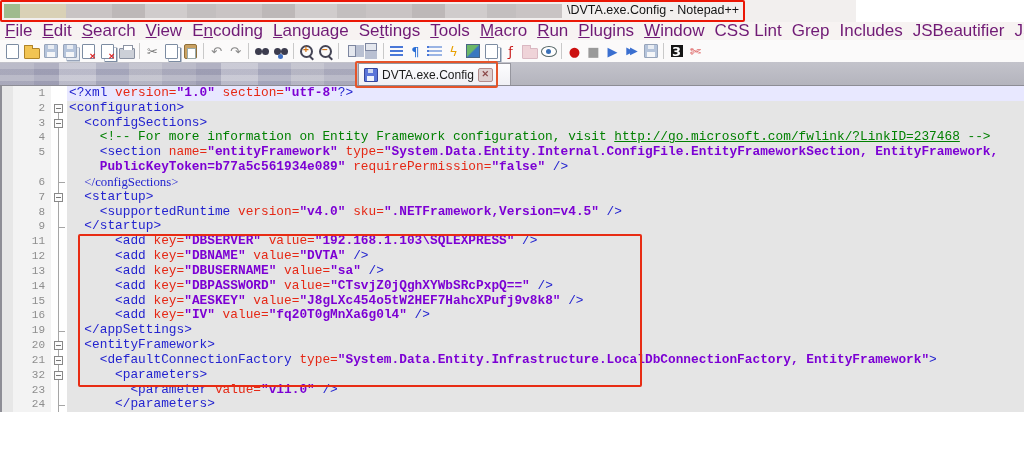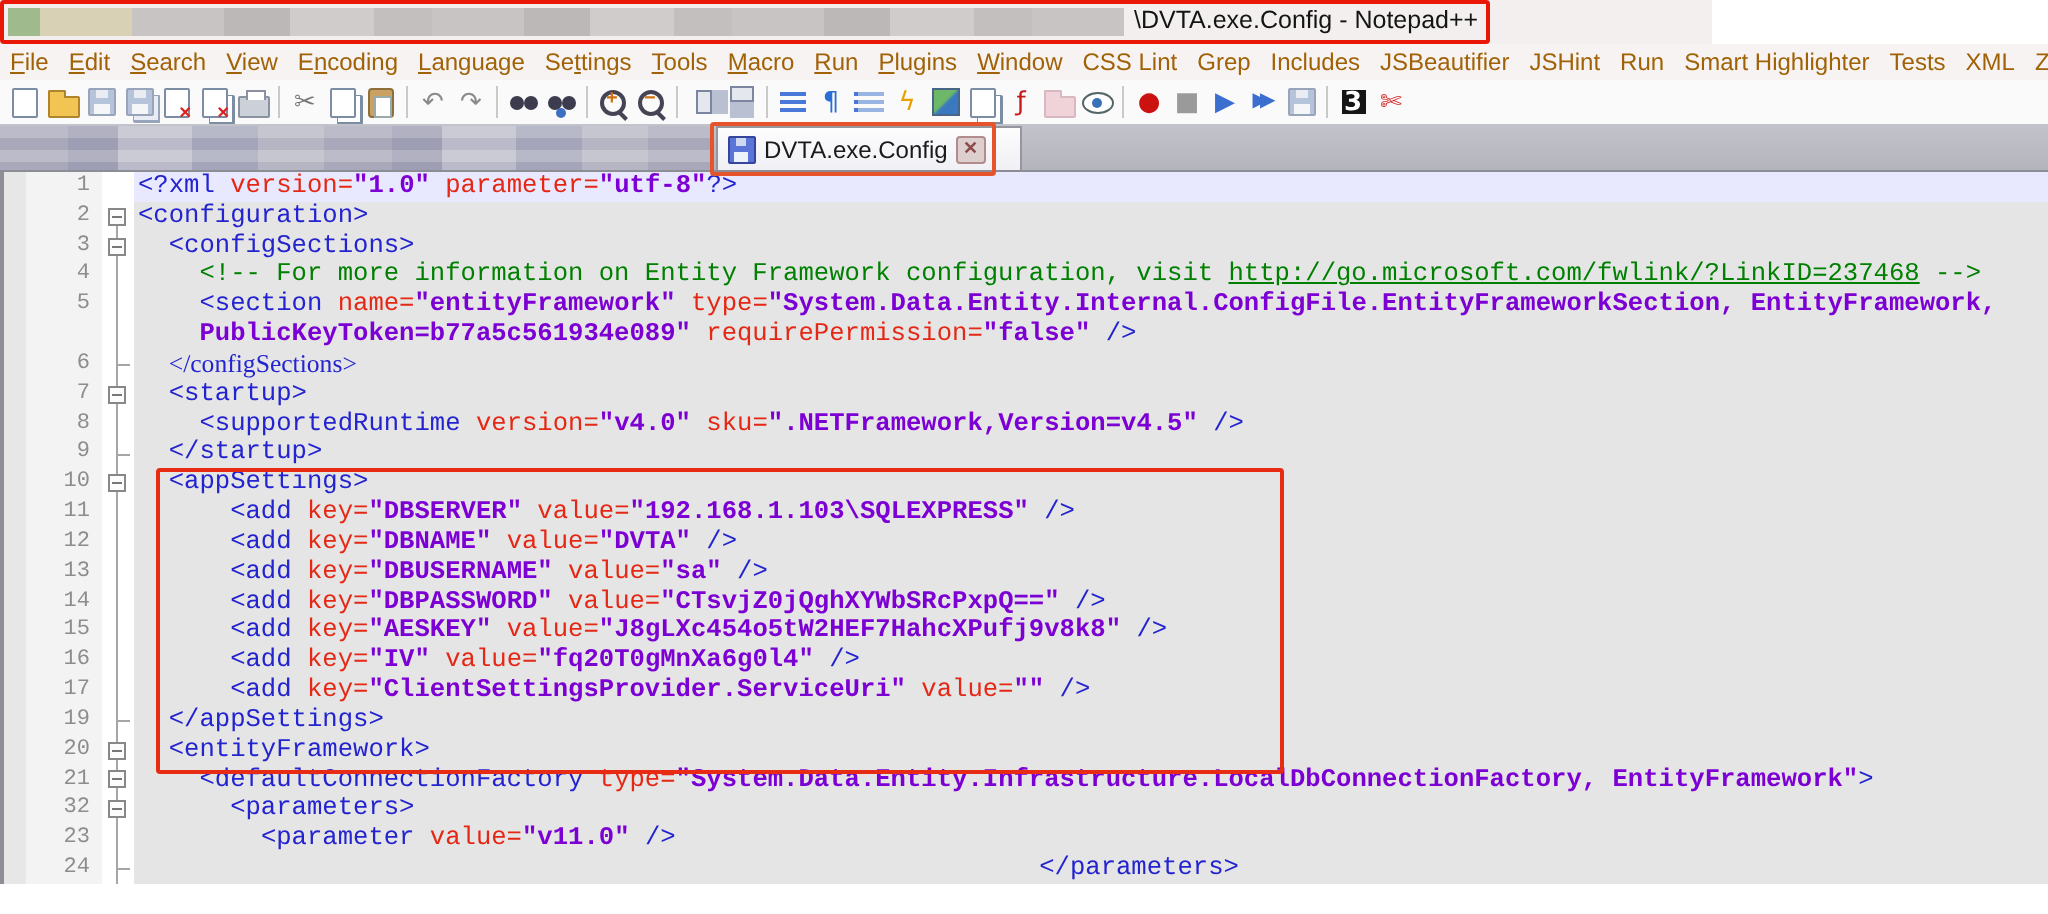--- a/index.html
+++ b/index.html
@@ -10,21 +10,21 @@
   .titlebar{position:absolute;left:0;top:0;width:856px;height:22px;background:#f2efee;}
   .t-mosaic{position:absolute;left:4px;top:4px;width:558px;height:14px;display:flex;}
   .t-mosaic .blk-g{width:16px;background:#9fbb8e;}
   .t-mosaic .blk-t{width:46px;background:#d9d1b6;}
   .t-mosaic .blk-rest{flex:1;background:
       repeating-linear-gradient(90deg,#c9c4c4 0 46px,#bdb8b8 46px 79px,#d0cccc 79px 121px,#c3bfbf 121px 150px);}
   .t-title{position:absolute;left:567px;top:3px;font-size:12.5px;color:#141414;white-space:nowrap;}
 
   
   .menubar{position:absolute;left:0;top:22px;width:1024px;height:18px;background:#f7f3f2;
-           display:flex;align-items:center;white-space:nowrap;font-size:12px;color:#a16207;}
+           display:flex;align-items:center;white-space:nowrap;font-size:17px;color:#701a75;}
   .menubar .mi{padding:0 5px;cursor:default;}
   .menubar .mi u{text-decoration:underline;}
 
   
   .toolbar{position:absolute;left:0;top:40px;width:1024px;height:22px;background:#fbfafa;
            display:flex;align-items:center;padding-left:3px;box-sizing:border-box;}
   .tbi{width:19px;height:18px;display:inline-flex;align-items:center;justify-content:center;position:relative;}
   .tbi .g{font-size:13px;line-height:1;font-family:"DejaVu Sans",sans-serif;}
   .tbi .g.tight{letter-spacing:-4px;font-size:10px;padding-right:3px;}
   .tbsep{width:1px;height:16px;background:#c9c9c9;margin:0 3px;}
@@ -265,43 +265,41 @@
   <div class="tabbar">
     <div class="tab-mosaic"></div>
     <div class="tab-active">
       <span class="ic-tab-floppy"></span>
       <span class="tab-label">DVTA.exe.Config</span>
       <span class="tab-close">✕</span>
     </div>
   </div>
 
   <div class="editor">
-      <div class="crow"><span class="bm"></span><span class="num">1</span><span class="fold f-none"></span><span class="code hl" style="padding-left: 2px;"><span class="sg-t">&lt;?xml</span><span class="sg-a"> version=</span><span class="sg-s">"1.0"</span><span class="sg-a"> parameter=</span><span class="sg-s">"utf-8"</span><span class="sg-t">?&gt;</span></span></div>
+      <div class="crow"><span class="bm"></span><span class="num">1</span><span class="fold f-none"></span><span class="code hl" style="padding-left: 2px;"><span class="sg-t">&lt;?xml</span><span class="sg-a"> version=</span><span class="sg-s">"1.0"</span><span class="sg-a"> section=</span><span class="sg-s">"utf-8"</span><span class="sg-t">?&gt;</span></span></div>
       <div class="crow"><span class="bm"></span><span class="num">2</span><span class="fold f-boxfirst"><span class="fb"></span></span><span class="code" style="padding-left: 2px;"><span class="sg-t">&lt;configuration&gt;</span></span></div>
       <div class="crow"><span class="bm"></span><span class="num">3</span><span class="fold f-box"><span class="fb"></span></span><span class="code" style="padding-left: 17.36px;"><span class="sg-t">&lt;configSections&gt;</span></span></div>
       <div class="crow"><span class="bm"></span><span class="num">4</span><span class="fold f-line"></span><span class="code" style="padding-left: 32.72px;"><span class="sg-c">&lt;!-- For more information on Entity Framework configuration, visit </span><span class="sg-u">http://go.microsoft.com/fwlink/?LinkID=237468</span><span class="sg-c"> --&gt;</span></span></div>
       <div class="crow"><span class="bm"></span><span class="num">5</span><span class="fold f-line"></span><span class="code" style="padding-left: 32.72px;"><span class="sg-t">&lt;section</span><span class="sg-a"> name=</span><span class="sg-s">"entityFramework"</span><span class="sg-a"> type=</span><span class="sg-s">"System.Data.Entity.Internal.ConfigFile.EntityFrameworkSection, EntityFramework,</span></span></div>
       <div class="crow"><span class="bm"></span><span class="num"></span><span class="fold f-line"></span><span class="code" style="padding-left: 32.72px;"><span class="sg-s">PublicKeyToken=b77a5c561934e089"</span><span class="sg-a"> requirePermission=</span><span class="sg-s">"false"</span><span class="sg-t"> /&gt;</span></span></div>
       <div class="crow"><span class="bm"></span><span class="num">6</span><span class="fold f-end"></span><span class="code" style="padding-left: 17.36px; font-family: Liberation Serif, serif;"><span class="sg-t">&lt;/configSections&gt;</span></span></div>
       <div class="crow"><span class="bm"></span><span class="num">7</span><span class="fold f-box"><span class="fb"></span></span><span class="code" style="padding-left: 17.36px;"><span class="sg-t">&lt;startup&gt;</span></span></div>
       <div class="crow"><span class="bm"></span><span class="num">8</span><span class="fold f-line"></span><span class="code" style="padding-left: 32.72px;"><span class="sg-t">&lt;supportedRuntime</span><span class="sg-a"> version=</span><span class="sg-s">"v4.0"</span><span class="sg-a"> sku=</span><span class="sg-s">".NETFramework,Version=v4.5"</span><span class="sg-t"> /&gt;</span></span></div>
       <div class="crow"><span class="bm"></span><span class="num">9</span><span class="fold f-end"></span><span class="code" style="padding-left: 17.36px;"><span class="sg-t">&lt;/startup&gt;</span></span></div>
-      <div class="crow"><span class="bm"></span><span class="num">10</span><span class="fold f-box"><span class="fb"></span></span><span class="code" style="padding-left: 17.36px;"><span class="sg-t">&lt;appSettings&gt;</span></span></div>
       <div class="crow"><span class="bm"></span><span class="num">11</span><span class="fold f-line"></span><span class="code" style="padding-left: 48.08px;"><span class="sg-t">&lt;add</span><span class="sg-a"> key=</span><span class="sg-s">"DBSERVER"</span><span class="sg-a"> value=</span><span class="sg-s">"192.168.1.103\SQLEXPRESS"</span><span class="sg-t"> /&gt;</span></span></div>
       <div class="crow"><span class="bm"></span><span class="num">12</span><span class="fold f-line"></span><span class="code" style="padding-left: 48.08px;"><span class="sg-t">&lt;add</span><span class="sg-a"> key=</span><span class="sg-s">"DBNAME"</span><span class="sg-a"> value=</span><span class="sg-s">"DVTA"</span><span class="sg-t"> /&gt;</span></span></div>
       <div class="crow"><span class="bm"></span><span class="num">13</span><span class="fold f-line"></span><span class="code" style="padding-left: 48.08px;"><span class="sg-t">&lt;add</span><span class="sg-a"> key=</span><span class="sg-s">"DBUSERNAME"</span><span class="sg-a"> value=</span><span class="sg-s">"sa"</span><span class="sg-t"> /&gt;</span></span></div>
       <div class="crow"><span class="bm"></span><span class="num">14</span><span class="fold f-line"></span><span class="code" style="padding-left: 48.08px;"><span class="sg-t">&lt;add</span><span class="sg-a"> key=</span><span class="sg-s">"DBPASSWORD"</span><span class="sg-a"> value=</span><span class="sg-s">"CTsvjZ0jQghXYWbSRcPxpQ=="</span><span class="sg-t"> /&gt;</span></span></div>
       <div class="crow"><span class="bm"></span><span class="num">15</span><span class="fold f-line"></span><span class="code" style="padding-left: 48.08px;"><span class="sg-t">&lt;add</span><span class="sg-a"> key=</span><span class="sg-s">"AESKEY"</span><span class="sg-a"> value=</span><span class="sg-s">"J8gLXc454o5tW2HEF7HahcXPufj9v8k8"</span><span class="sg-t"> /&gt;</span></span></div>
       <div class="crow"><span class="bm"></span><span class="num">16</span><span class="fold f-line"></span><span class="code" style="padding-left: 48.08px;"><span class="sg-t">&lt;add</span><span class="sg-a"> key=</span><span class="sg-s">"IV"</span><span class="sg-a"> value=</span><span class="sg-s">"fq20T0gMnXa6g0l4"</span><span class="sg-t"> /&gt;</span></span></div>
-      <div class="crow"><span class="bm"></span><span class="num">17</span><span class="fold f-line"></span><span class="code" style="padding-left: 48.08px;"><span class="sg-t">&lt;add</span><span class="sg-a"> key=</span><span class="sg-s">"ClientSettingsProvider.ServiceUri"</span><span class="sg-a"> value=</span><span class="sg-s">""</span><span class="sg-t"> /&gt;</span></span></div>
       <div class="crow"><span class="bm"></span><span class="num">19</span><span class="fold f-end"></span><span class="code" style="padding-left: 17.36px;"><span class="sg-t">&lt;/appSettings&gt;</span></span></div>
       <div class="crow"><span class="bm"></span><span class="num">20</span><span class="fold f-box"><span class="fb"></span></span><span class="code" style="padding-left: 17.36px;"><span class="sg-t">&lt;entityFramework&gt;</span></span></div>
       <div class="crow"><span class="bm"></span><span class="num">21</span><span class="fold f-box"><span class="fb"></span></span><span class="code" style="padding-left: 32.72px;"><span class="sg-t">&lt;defaultConnectionFactory</span><span class="sg-a"> type=</span><span class="sg-s">"System.Data.Entity.Infrastructure.LocalDbConnectionFactory, EntityFramework"</span><span class="sg-t">&gt;</span></span></div>
       <div class="crow"><span class="bm"></span><span class="num">32</span><span class="fold f-box"><span class="fb"></span></span><span class="code" style="padding-left: 48.08px;"><span class="sg-t">&lt;parameters&gt;</span></span></div>
       <div class="crow"><span class="bm"></span><span class="num">23</span><span class="fold f-line"></span><span class="code" style="padding-left: 63.44px;"><span class="sg-t">&lt;parameter</span><span class="sg-a"> value=</span><span class="sg-s">"v11.0"</span><span class="sg-t"> /&gt;</span></span></div>
-      <div class="crow"><span class="bm"></span><span class="num">24</span><span class="fold f-end"></span><span class="code" style="padding-left: 48.08px; text-align: center;"><span class="sg-t">&lt;/parameters&gt;</span></span></div>
+      <div class="crow"><span class="bm"></span><span class="num">24</span><span class="fold f-end"></span><span class="code" style="padding-left: 48.08px;"><span class="sg-t">&lt;/parameters&gt;</span></span></div>
     </div>
 
   <div class="ann ann-title"></div>
   <div class="ann ann-tab"></div>
   <div class="ann ann-app"></div>
 
 </div>
 
 </body></html>

